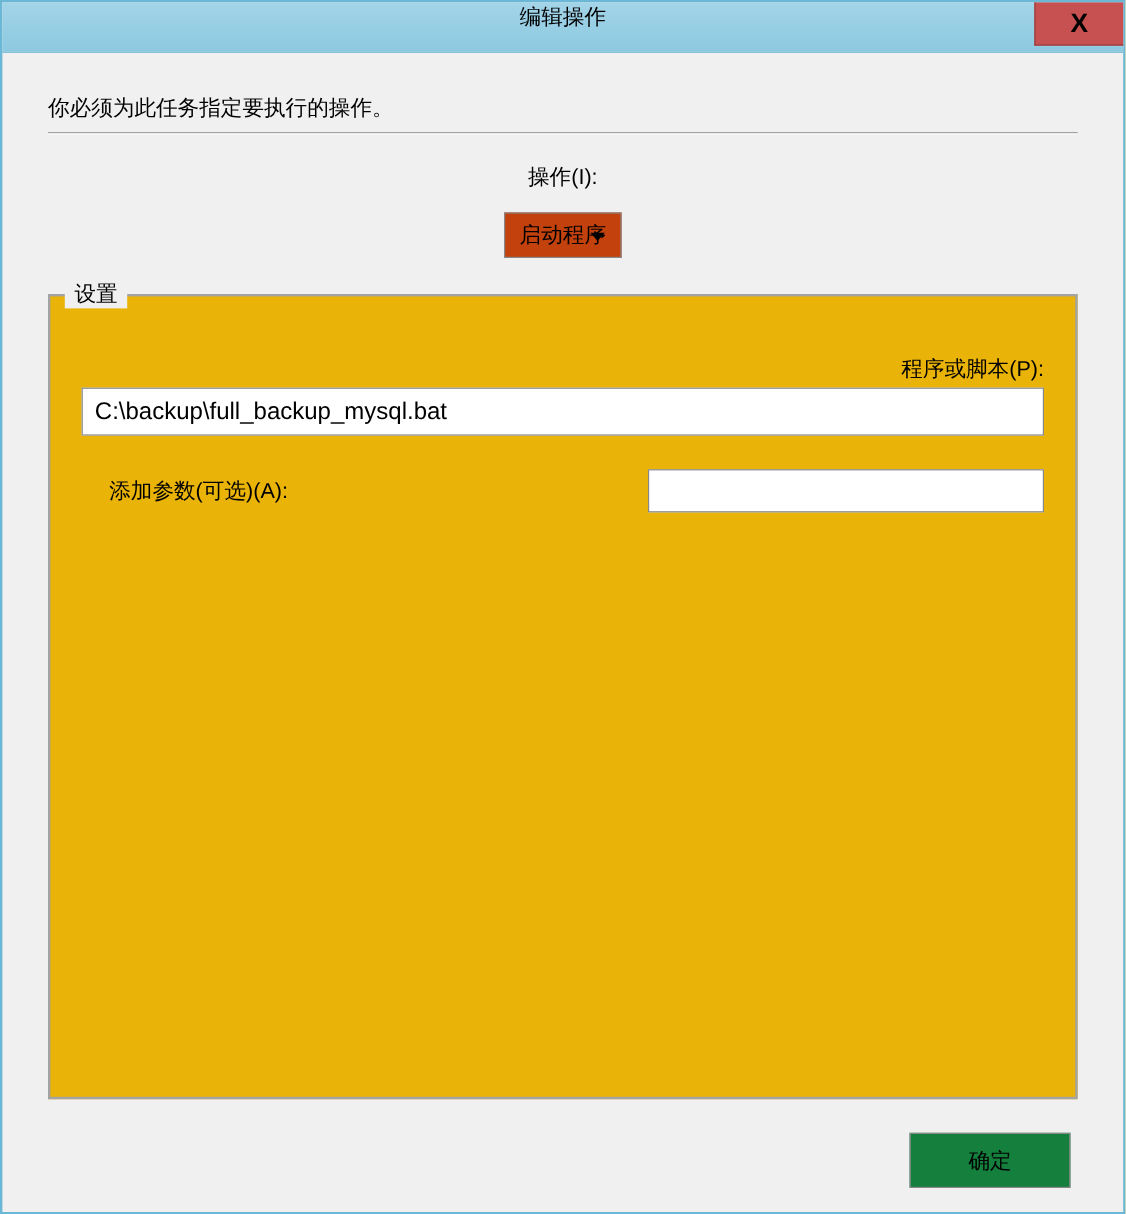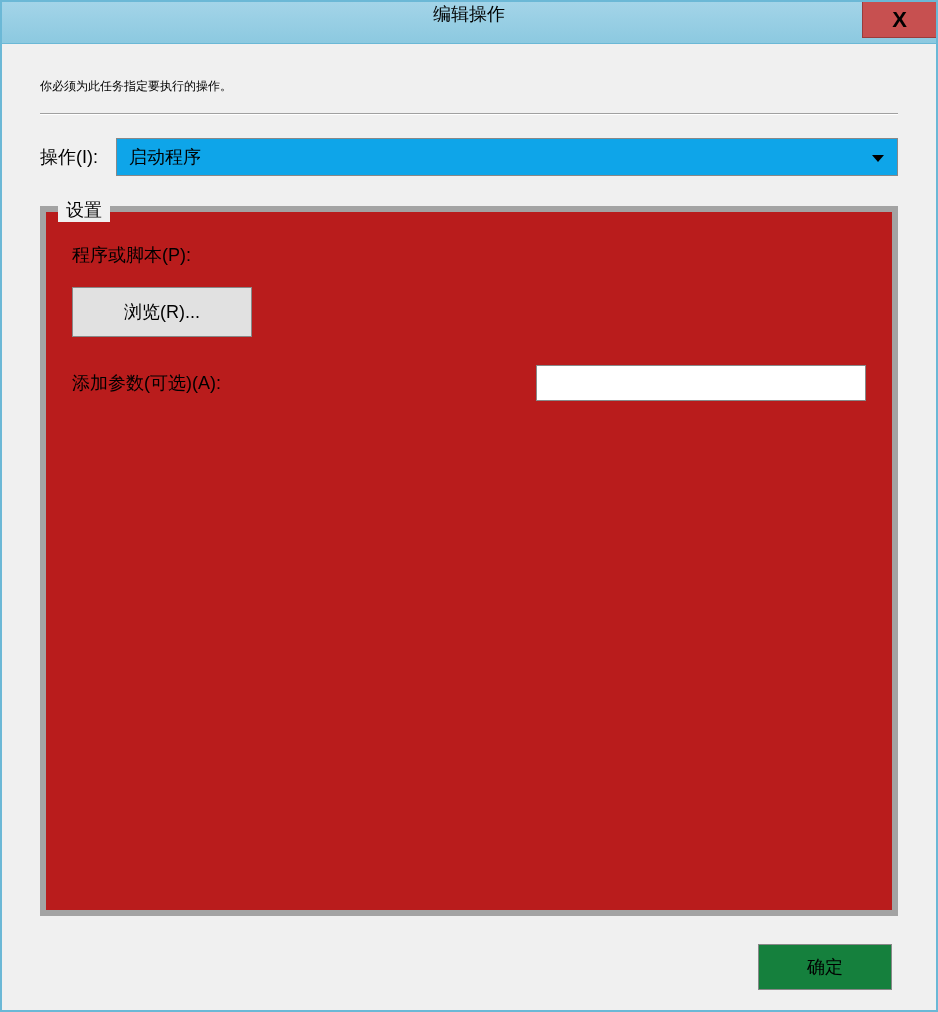--- a/index.html
+++ b/index.html
@@ -60,33 +60,34 @@
     }
     
     .content {
       padding: 34px 38px 20px 38px;
       height: calc(100% - 42px);
       display: flex;
       flex-direction: column;
     }
     
     .instruction {
-      font-size: 12px;
-      color: #000;
-      padding-bottom: 18px;
+      font-size: 18px;
+      color: #000;
+      padding-bottom: 8px;
       margin-bottom: 24px;
       border-bottom: 1px solid #a0a0a0;
       box-shadow: 0 1px 0 #fff;
     }
     
     .action-row {
       display: flex;
       align-items: center;
       gap: 18px;
       margin-bottom: 30px;
+      flex-direction: column;
     }
     
     .action-label {
       font-size: 18px;
       color: #000;
       white-space: nowrap;
     }
     
     .dropdown-wrapper {
       flex: 1;
@@ -104,56 +105,57 @@
       border-left: 6px solid transparent;
       border-right: 6px solid transparent;
       border-top: 7px solid #000;
       pointer-events: none;
     }
     
     .dropdown-field {
       width: 100%;
       height: 38px;
       border: 1px solid #888;
-      background: #0ea5e9;
+      background: #c2410c;
       padding: 0 12px;
       font-size: 18px;
       font-family: inherit;
       cursor: pointer;
       display: flex;
       align-items: center;
     }
     
     .fieldset {
-      border: 6px solid #a3a3a3;
-      padding: 7px 26px 0 26px;
-      position: relative;
-      flex: 1;
-      background: #b91c1c;
+      border: 2px solid #a3a3a3;
+      padding: 24px 26px 0 26px;
+      position: relative;
+      flex: 1;
+      background: #eab308;
       margin-bottom: 28px;
     }
     
     .fieldset-legend {
       position: absolute;
       top: -14px;
       left: 12px;
       background: #f0f0f0;
       padding: 0 8px;
       font-size: 18px;
       color: #000;
     }
     
     .field-group {
       margin-top: 24px;
     }
     
     .field-label {
       font-size: 18px;
       color: #000;
-      margin-bottom: 20px;
+      margin-bottom: 4px;
+      text-align: right;
     }
     
     .script-row {
       display: flex;
       align-items: center;
       gap: 20px;
       margin-bottom: 28px;
     }
     
     .text-input {
@@ -173,20 +175,21 @@
       background: #e1e1e1;
       font-size: 18px;
       font-family: inherit;
       cursor: pointer;
     }
     
     .param-row {
       display: flex;
       align-items: center;
       margin-bottom: 24px;
+      margin-left: 23px;
     }
     
     .param-label {
       font-size: 18px;
       color: #000;
       flex: 1;
     }
     
     .param-input {
       width: 330px;
@@ -239,21 +242,21 @@
         </div>
       </div>
     </div>
 
     <div class="fieldset">
       <div class="fieldset-legend">设置</div>
 
       <div class="field-group">
         <div class="field-label">程序或脚本(P):</div>
         <div class="script-row">
-          <button class="browse-btn">浏览(R)...</button>
+          <input type="text" class="text-input" value="C:\backup\full_backup_mysql.bat" style="">
         </div>
       </div>
 
       <div class="param-row">
         <span class="param-label">添加参数(可选)(A):</span>
         <input type="text" class="param-input" value="" style="">
       </div>
 
 
     </div>

